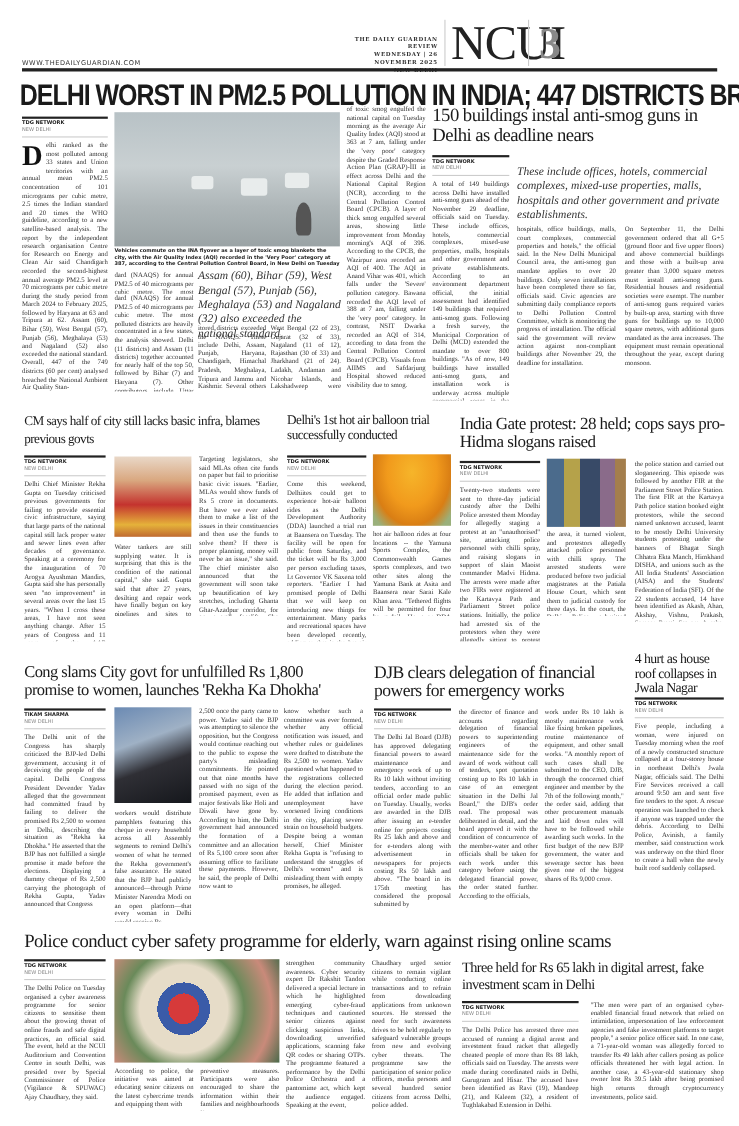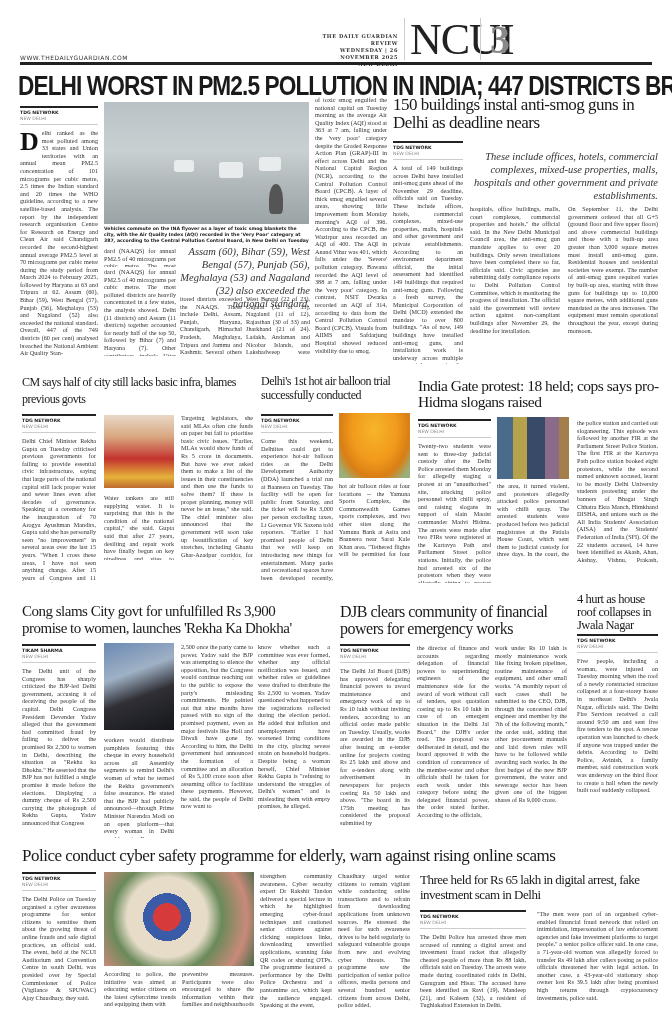--- a/index.html
+++ b/index.html
@@ -19,21 +19,21 @@
   .byline b { display: block; font-weight: bold; color: #222; }
   .byline span { display: block; color: #888; border-bottom: 1px solid #ccc; padding-bottom: 2px; }
   .col { font-family: "Liberation Serif", serif; font-size: 6.2px; line-height: 7.6px; color: #333; text-align: justify; overflow: hidden; }
   .dropcap { float: left; font-size: 26px; line-height: 22px; font-weight: bold; margin: 2px 3px 0 0; font-family: "Liberation Serif", serif; color: #111; }
 
   .photo { overflow: hidden; }
   .smog { background: linear-gradient(180deg, #b8c2c6 0%, #c9d0d2 40%, #aeb6b8 70%, #9aa3a5 100%); position: relative; }
   .smog .car { position: absolute; background: #e8ecec; border-radius: 3px; }
   .smog .bike { position: absolute; background: #555; border-radius: 50% 50% 20% 20%; }
   .caption { font-family: "DejaVu Sans", sans-serif; font-weight: bold; font-size: 4.6px; line-height: 6px; color: #222; }
-  .pullquote { font-family: "Liberation Serif", serif; font-style: italic; font-size: 10.5px; line-height: 13px; color: #333; text-align: right; }
+  .pullquote { font-family: "Liberation Serif", serif; font-style: italic; font-size: 10.5px; line-height: 13px; color: #333; text-align: left; }
 
   .h2 { font-family: "Liberation Serif", serif; color: #1a1a1a; letter-spacing: -0.5px; }
 
   .cm-photo { background: linear-gradient(180deg, #e9d8c8 0%, #d9a77f 30%, #c4332e 60%, #e5b23a 85%, #c06a30 100%); }
   .balloon { background: radial-gradient(ellipse at 50% 25%, #f6b52a 0%, #f19a1c 45%, #d97e14 70%, #9ab07b 90%); }
   .protest { background: repeating-linear-gradient(90deg, #4b6b8c 0 16px, #b5a24a 16px 30px, #384a67 30px 48px, #8a6b8a 48px 62px, #a47e4c 62px 80px); }
   .cong-photo { background: linear-gradient(160deg, #6b8ab3 0%, #9fb1c5 35%, #2f2f35 60%, #15171c 100%); }
   .police-photo { background: radial-gradient(circle at 42% 48%, #d63a3a 0 14%, #3a5ba8 14% 24%, #e6dcc8 24% 40%, #6a8a5a 55%, #c98a7a 80%, #4a6a4a 100%); }
 </style>
 </head>
@@ -104,46 +104,46 @@
 <div class="abs" style="left:261px;top:414px;width:72px;">
   <div class="byline">
       <b>TDG NETWORK</b>
       <span>NEW DELHI</span>
     </div>
   <div class="col" style="height:146px;"><span>Come this weekend, Delhiites could get to experience hot-air balloon rides as the Delhi Development Authority (DDA) launched a trial run at Baansera on Tuesday. The facility will be open for public from Saturday, and the ticket will be Rs 3,000 per person excluding taxes, Lt Governor VK Saxena told reporters. "Earlier I had promised people of Delhi that we will keep on introducing new things for entertainment. Many parks and recreational spaces have been developed recently, adding to that is the hot-air balloon facility for which a trial run was launched today," he said. In July, the DDA finalised a private agency to conduct</span></div>
 </div>
 <div class="abs photo balloon" style="left:339px;top:413px;width:71px;height:65px;"></div>
 <div class="abs col" style="left:339px;top:482px;width:71px;height:78px;"><span>hot air balloon rides at four locations -- the Yamuna Sports Complex, the Commonwealth Games sports complexes, and two other sites along the Yamuna Bank at Asita and Baansera near Sarai Kale Khan area. "Tethered flights will be permitted for four hours daily. However, DDA may extend it as per requirement. The peak season for ballooning in North India, spanning November to February, offers ideal weather conditions, and public rides are set to open soon," DDA said in a statement.</span></div>
 
-<div class="abs h2" style="left:418px;top:378px;width:250px;font-size:15.5px;line-height:16px;">India Gate protest: 18 held; cops says pro-Hidma slogans raised</div>
+<div class="abs h2" style="left:418px;top:378px;width:250px;font-size:15.5px;line-height:16px;">India Gate protest: 28 held; cops says pro-Hidma slogans raised</div>
 <div class="abs" style="left:418px;top:419px;width:73px;">
   <div class="byline">
       <b>TDG NETWORK</b>
       <span>NEW DELHI</span>
     </div>
   <div class="col" style="height:141px;"><span>Twenty-two students were sent to three-day judicial custody after the Delhi Police arrested them Monday for allegedly staging a protest at an "unauthorised" site, attacking police personnel with chilli spray, and raising slogans in support of slain Maoist commander Madvi Hidma. The arrests were made after two FIRs were registered at the Kartavya Path and Parliament Street police stations. Initially, the police had arrested six of the protestors when they were allegedly sitting to protest against the rising air pollution levels in the national capital. Later, as the police tried to clear</span></div>
 </div>
 <div class="abs photo protest" style="left:497px;top:417px;width:72px;height:62px;"></div>
 <div class="abs col" style="left:497px;top:482px;width:72px;height:78px;"><span>the area, it turned violent, and protestors allegedly attacked police personnel with chilli spray. The arrested students were produced before two judicial magistrates at the Patiala House Court, which sent them to judicial custody for three days. In the court, the Delhi Police submitted videos from the protest site showing slogans raised by the protestors. As police began detaining protestors and taking them to the Parliament Street station, the group of protestors allegedly encircled</span></div>
 <div class="abs col" style="left:577px;top:419px;width:81px;height:146px;"><span>the police station and carried out sloganeering. This episode was followed by another FIR at the Parliament Street Police Station. The first FIR at the Kartavya Path police station booked eight protestors, while the second named unknown accused, learnt to be mostly Delhi University students protesting under the banners of Bhagat Singh Chhatra Ekta Manch, Himkhand DISHA, and unions such as the All India Students' Association (AISA) and the Students' Federation of India (SFI). Of the 22 students accused, 14 have been identified as Akash, Ahan, Akshay, Vishnu, Prakash, Sameer, Preeti, Satyam, Ayesha, Mehul, Vagisha, Noy, Kranti and Kareena.</span></div>
 
-<div class="abs h2" style="left:22px;top:603px;width:300px;font-size:15px;line-height:17px;">Cong slams City govt for unfulfilled Rs 3,900 promise to women, launches 'Rekha Ka Dhokha'</div>
+<div class="abs h2" style="left:22px;top:603px;width:300px;font-size:15px;line-height:17px;">Cong slams City govt for unfulfilled Rs 1,800 promise to women, launches 'Rekha Ka Dhokha'</div>
 <div class="abs" style="left:22px;top:644px;width:74px;">
   <div class="byline">
       <b>TIKAM SHARMA</b>
       <span>NEW DELHI</span>
     </div>
   <div class="col" style="height:160px;"><span>The Delhi unit of the Congress has sharply criticized the BJP-led Delhi government, accusing it of deceiving the people of the capital. Delhi Congress President Devender Yadav alleged that the government had committed fraud by failing to deliver the promised Rs 2,500 to women in Delhi, describing the situation as "Rekha ka Dhokha." He asserted that the BJP has not fulfilled a single promise it made before the elections. Displaying a dummy cheque of Rs 2,500 carrying the photograph of Rekha Gupta, Yadav announced that Congress</span></div>
 </div>
 <div class="abs photo cong-photo" style="left:104px;top:643px;width:70px;height:87px;"></div>
 <div class="abs col" style="left:104px;top:736px;width:70px;height:102px;"><span>workers would distribute pamphlets featuring this cheque in every household across all Assembly segments to remind Delhi's women of what he termed the Rekha government's false assurance. He stated that the BJP had publicly announced—through Prime Minister Narendra Modi on an open platform—that every woman in Delhi would receive Rs</span></div>
 <div class="abs col" style="left:181px;top:643px;width:72px;height:195px;"><span>2,500 once the party came to power. Yadav said the BJP was attempting to silence the opposition, but the Congress would continue reaching out to the public to expose the party's misleading commitments. He pointed out that nine months have passed with no sign of the promised payment, even as major festivals like Holi and Diwali have gone by. According to him, the Delhi government had announced the formation of a committee and an allocation of Rs 5,100 crore soon after assuming office to facilitate these payments. However, he said, the people of Delhi now want to</span></div>
 <div class="abs col" style="left:258px;top:643px;width:72px;height:195px;"><span>know whether such a committee was ever formed, whether any official notification was issued, and whether rules or guidelines were drafted to distribute the Rs 2,500 to women. Yadav questioned what happened to the registrations collected during the election period. He added that inflation and unemployment have worsened living conditions in the city, placing severe strain on household budgets. Despite being a woman herself, Chief Minister Rekha Gupta is "refusing to understand the struggles of Delhi's women" and is misleading them with empty promises, he alleged.</span></div>
 
-<div class="abs h2" style="left:340px;top:603px;width:225px;font-size:16px;line-height:17px;">DJB clears community of financial powers for emergency works</div>
+<div class="abs h2" style="left:340px;top:603px;width:225px;font-size:16px;line-height:17px;">DJB clears delegation of financial powers for emergency works</div>
 <div class="abs" style="left:340px;top:644px;width:70px;">
   <div class="byline">
       <b>TDG NETWORK</b>
       <span>NEW DELHI</span>
     </div>
   <div class="col" style="height:168px;"><span>The Delhi Jal Board (DJB) has approved delegating financial powers to award maintenance and emergency work of up to Rs 10 lakh without inviting tenders, according to an official order made public on Tuesday. Usually, works are awarded in the DJB after issuing an e-tender online for projects costing Rs 25 lakh and above and for e-tenders along with advertisement in newspapers for projects costing Rs 50 lakh and above. "The board in its 175th meeting has considered the proposal submitted by</span></div>
 </div>
 <div class="abs col" style="left:417px;top:644px;width:72px;height:194px;"><span>the director of finance and accounts regarding delegation of financial powers to superintending engineers of the maintenance side for the award of work without call of tenders, spot quotation costing up to Rs 10 lakh in case of an emergent situation in the Delhi Jal Board," the DJB's order read. The proposal was deliberated in detail, and the board approved it with the condition of concurrence of the member-water and other officials shall be taken for each work under this category before using the delegated financial power, the order stated further. According to the officials,</span></div>
 <div class="abs col" style="left:495px;top:644px;width:72px;height:194px;"><span>work under Rs 10 lakh is mostly maintenance work like fixing broken pipelines, routine maintenance of equipment, and other small works. "A monthly report of such cases shall be submitted to the CEO, DJB, through the concerned chief engineer and member by the 7th of the following month," the order said, adding that other procurement manuals and laid down rules will have to be followed while awarding such works. In the first budget of the new BJP government, the water and sewerage sector has been given one of the biggest shares of Rs 9,000 crore.</span></div>
 

